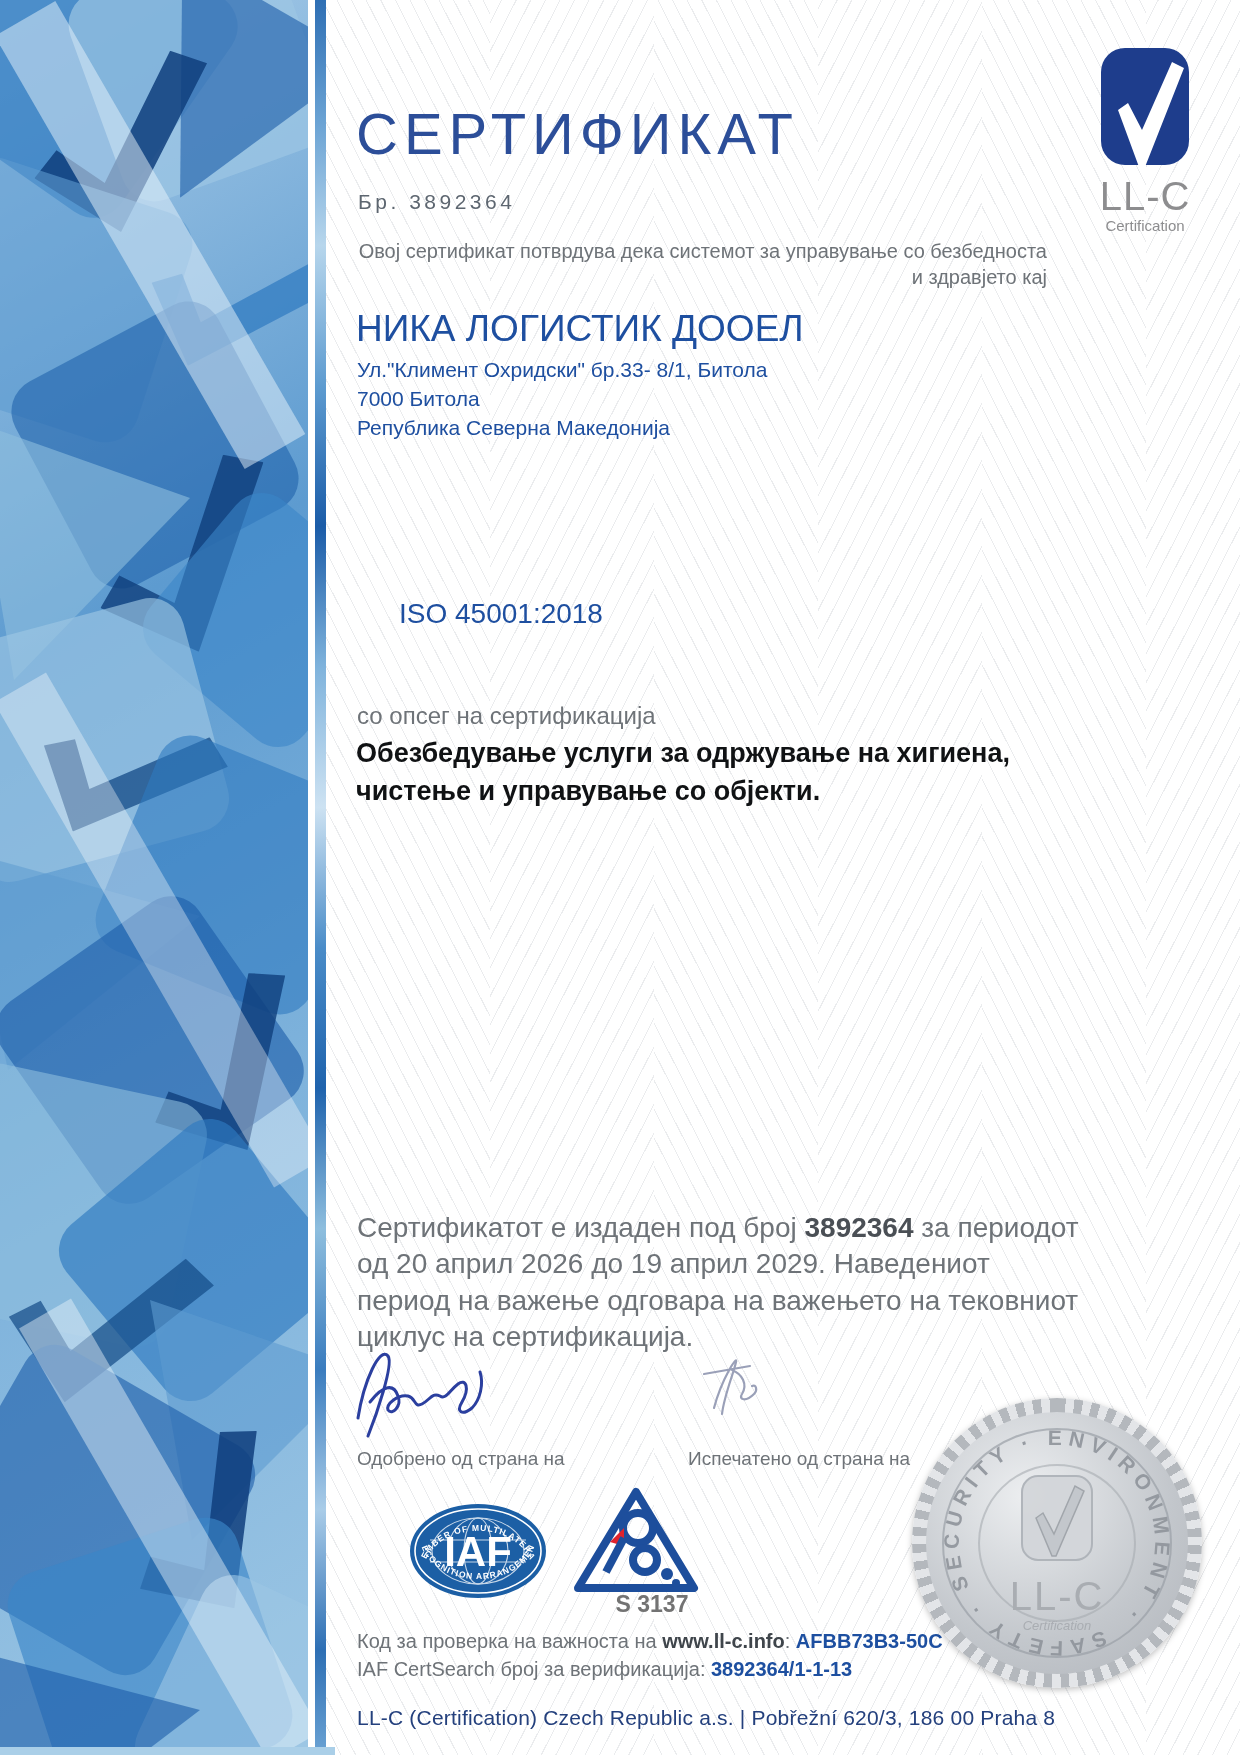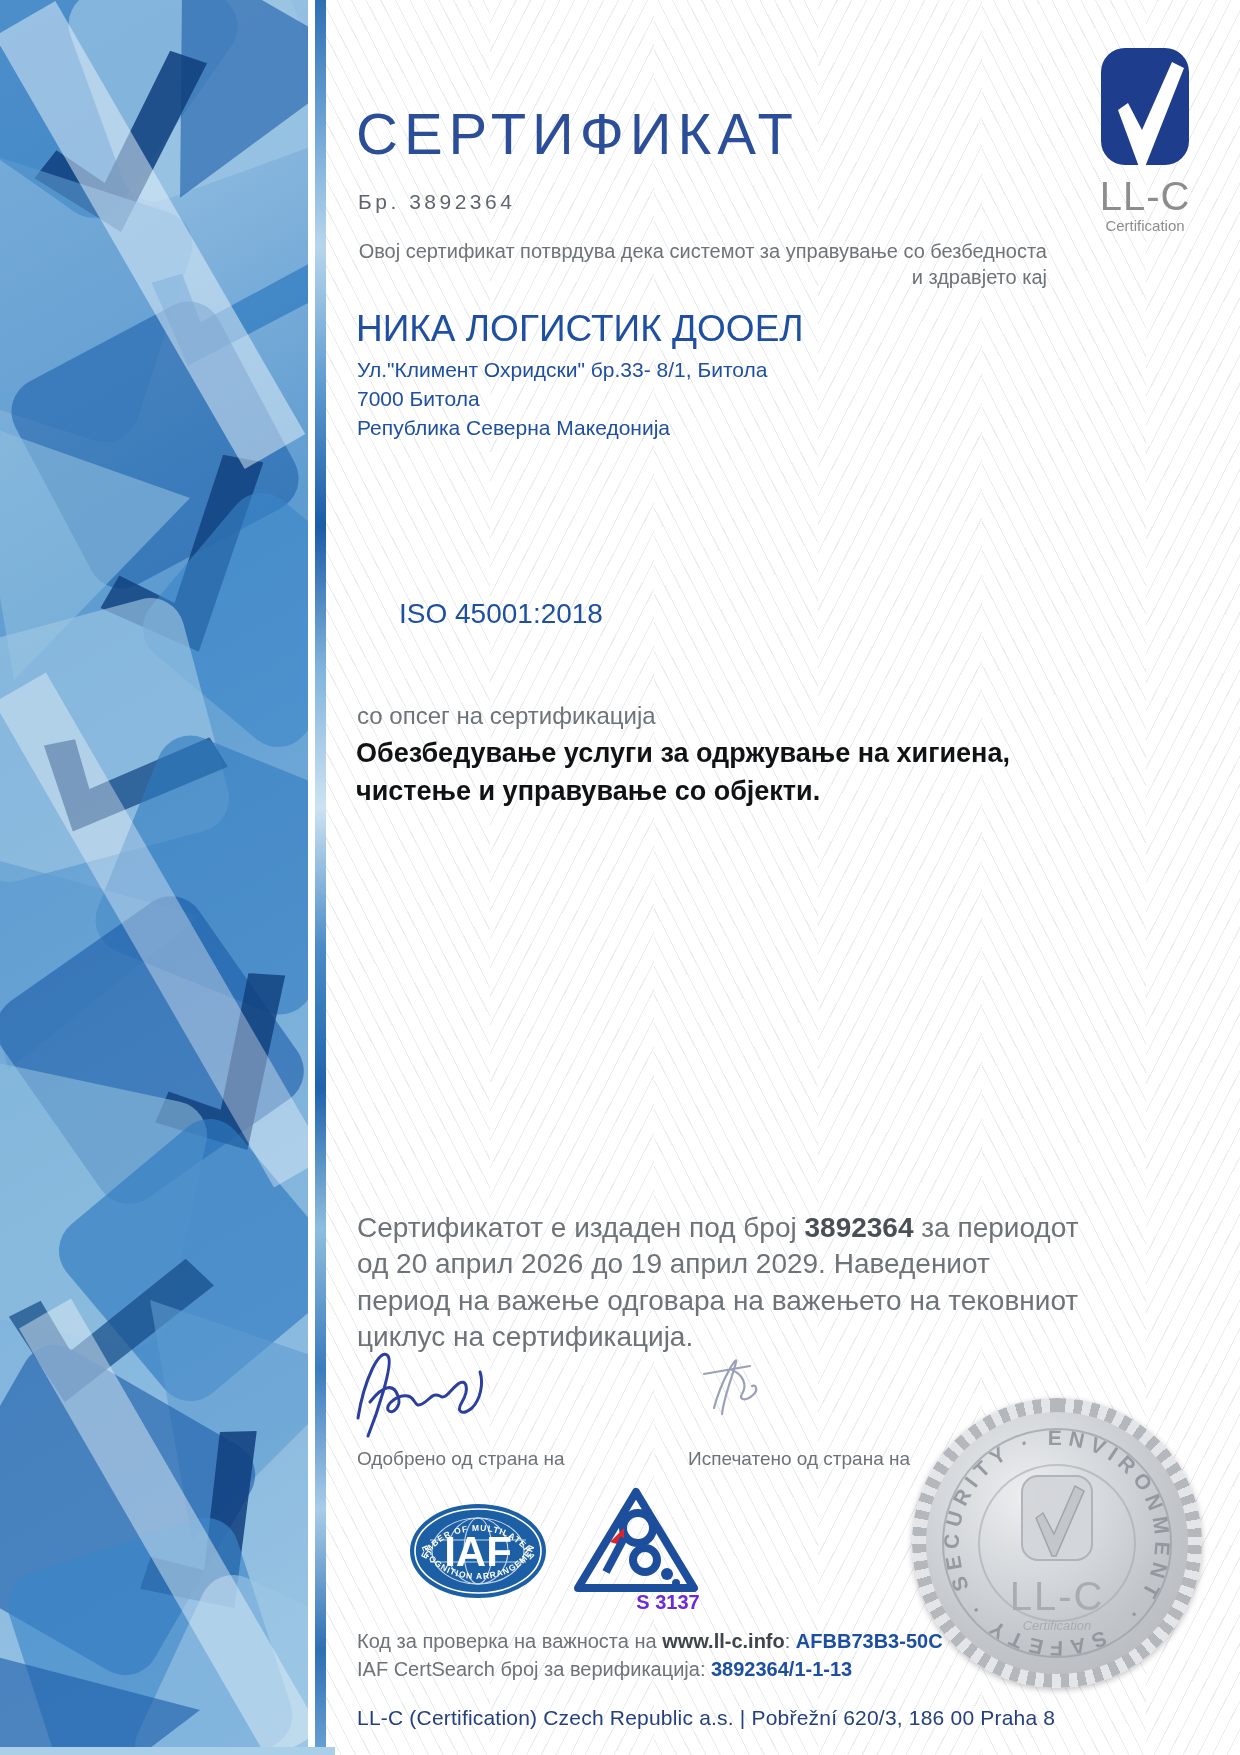--- a/index.html
+++ b/index.html
@@ -43,21 +43,21 @@
   .verif .site{font-weight:bold;color:#3f454b;}
   .verif .code{font-weight:bold;color:#1d4fa0;}
   .footer{left:357px;top:1706px;font-size:21px;color:#24407d;letter-spacing:.2px;}
   
   .llc-wrap{left:1098px;top:46px;width:94px;text-align:center;}
   .llc-name{font-size:40px;color:#8d8d8f;margin-top:2px;letter-spacing:1px;}
   .llc-sub{font-size:15px;color:#8d8d8f;margin-top:-2px;}
   
   .iaf{left:408px;top:1502px;}
   .cqs{left:572px;top:1486px;}
-  .s3137{left:608px;top:1591px;width:120px;text-align:center;font-size:20px;font-weight:bold;color:#6d28d9;}
+  .s3137{left:592px;top:1591px;width:120px;text-align:center;font-size:23px;font-weight:bold;color:#737373;}
   
   .seal{left:912px;top:1398px;width:290px;height:290px;z-index:3;}
   .seal .burst{position:absolute;inset:0;border-radius:50%;
      background:repeating-conic-gradient(#b4b8bd 0 3.5deg,#e3e5e8 3.5deg 7deg);
      box-shadow:0 2px 6px rgba(0,0,0,.25);}
   .seal .disc{position:absolute;inset:14px;border-radius:50%;
      background:radial-gradient(circle at 38% 32%,#eceef0,#c3c7cc 60%,#b0b4ba);}
   .seal .ring{position:absolute;inset:30px;border-radius:50%;border:2px solid #9aa0a6;opacity:.7;}
   .seal .ring2{position:absolute;inset:66px;border-radius:50%;border:2px solid #a6abb1;opacity:.6;}
   .seal svg{position:absolute;inset:0;}

